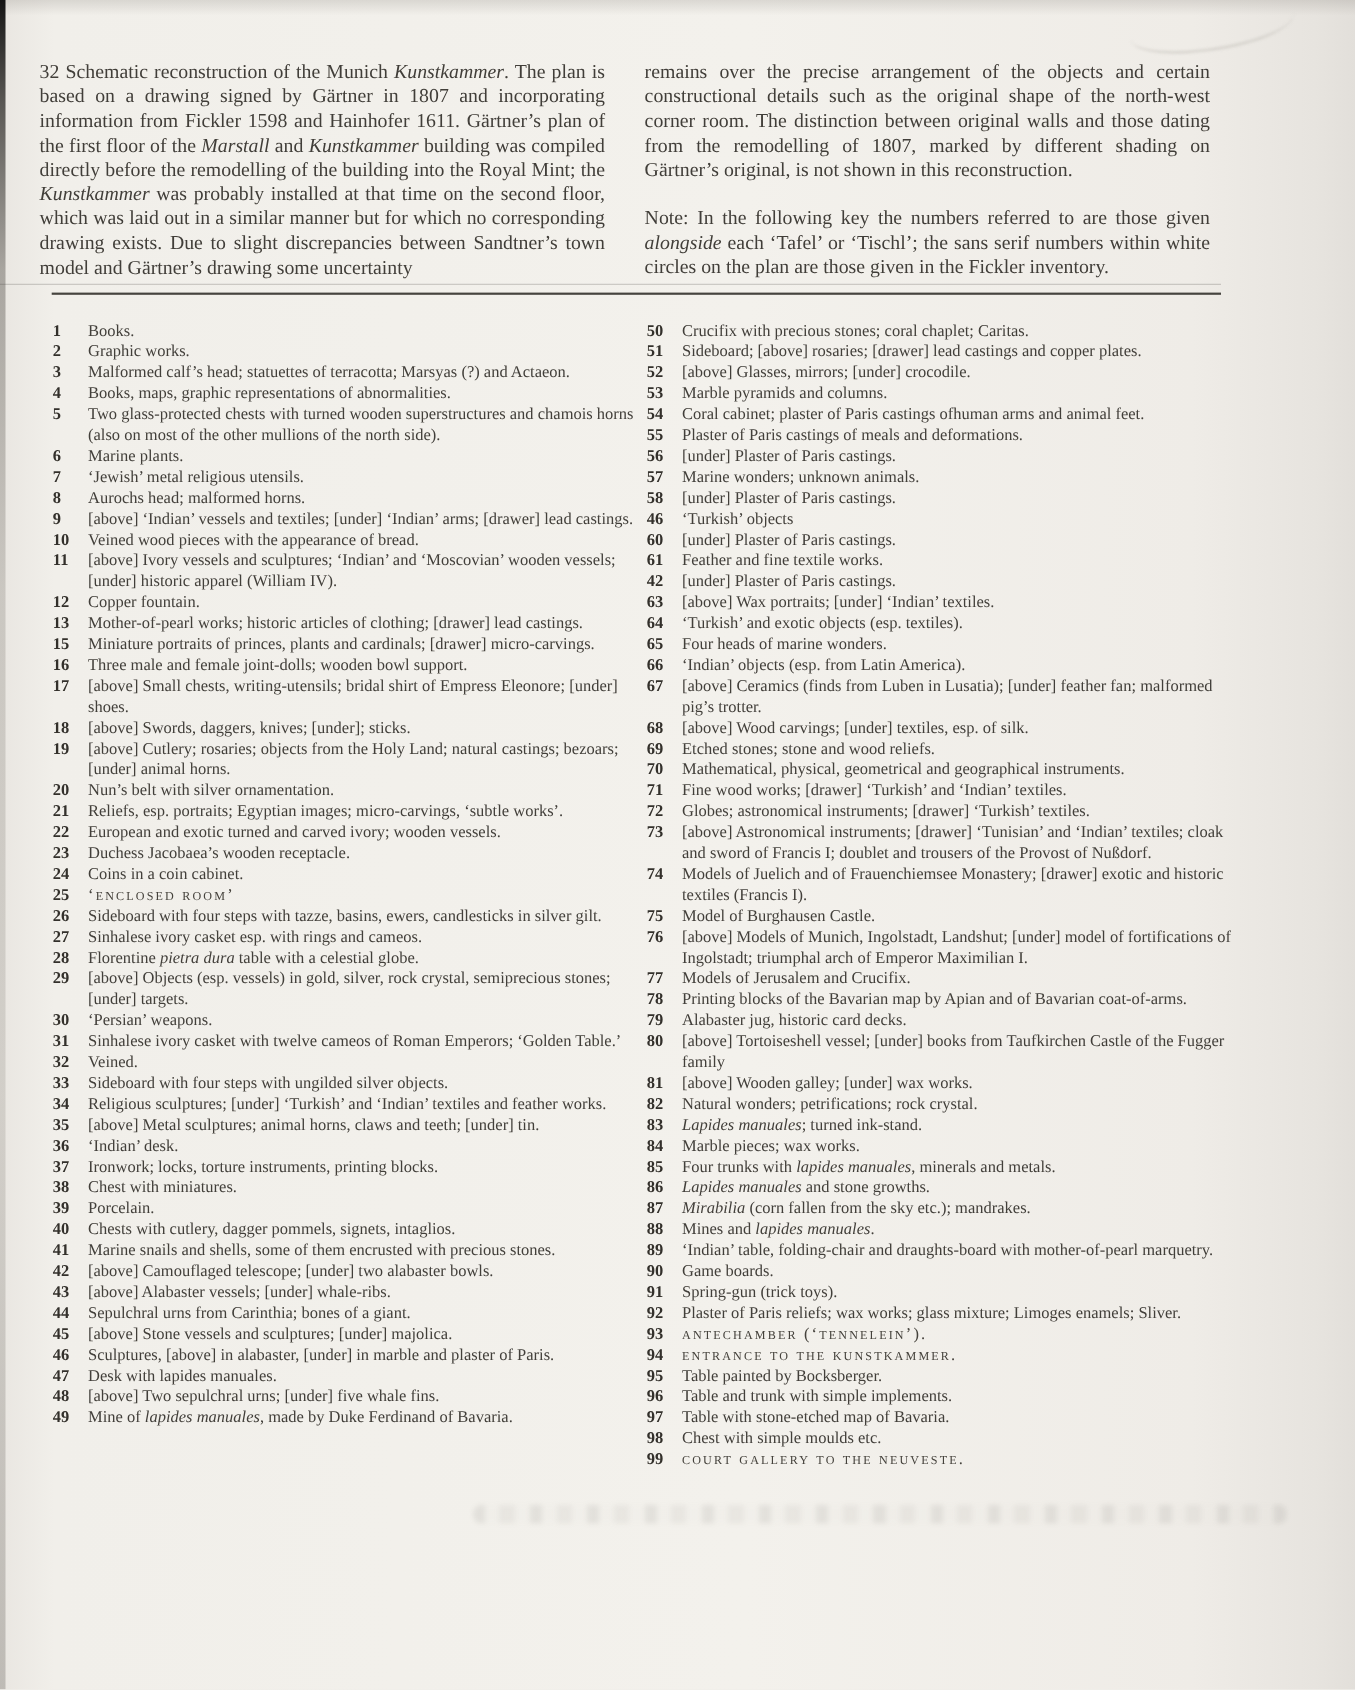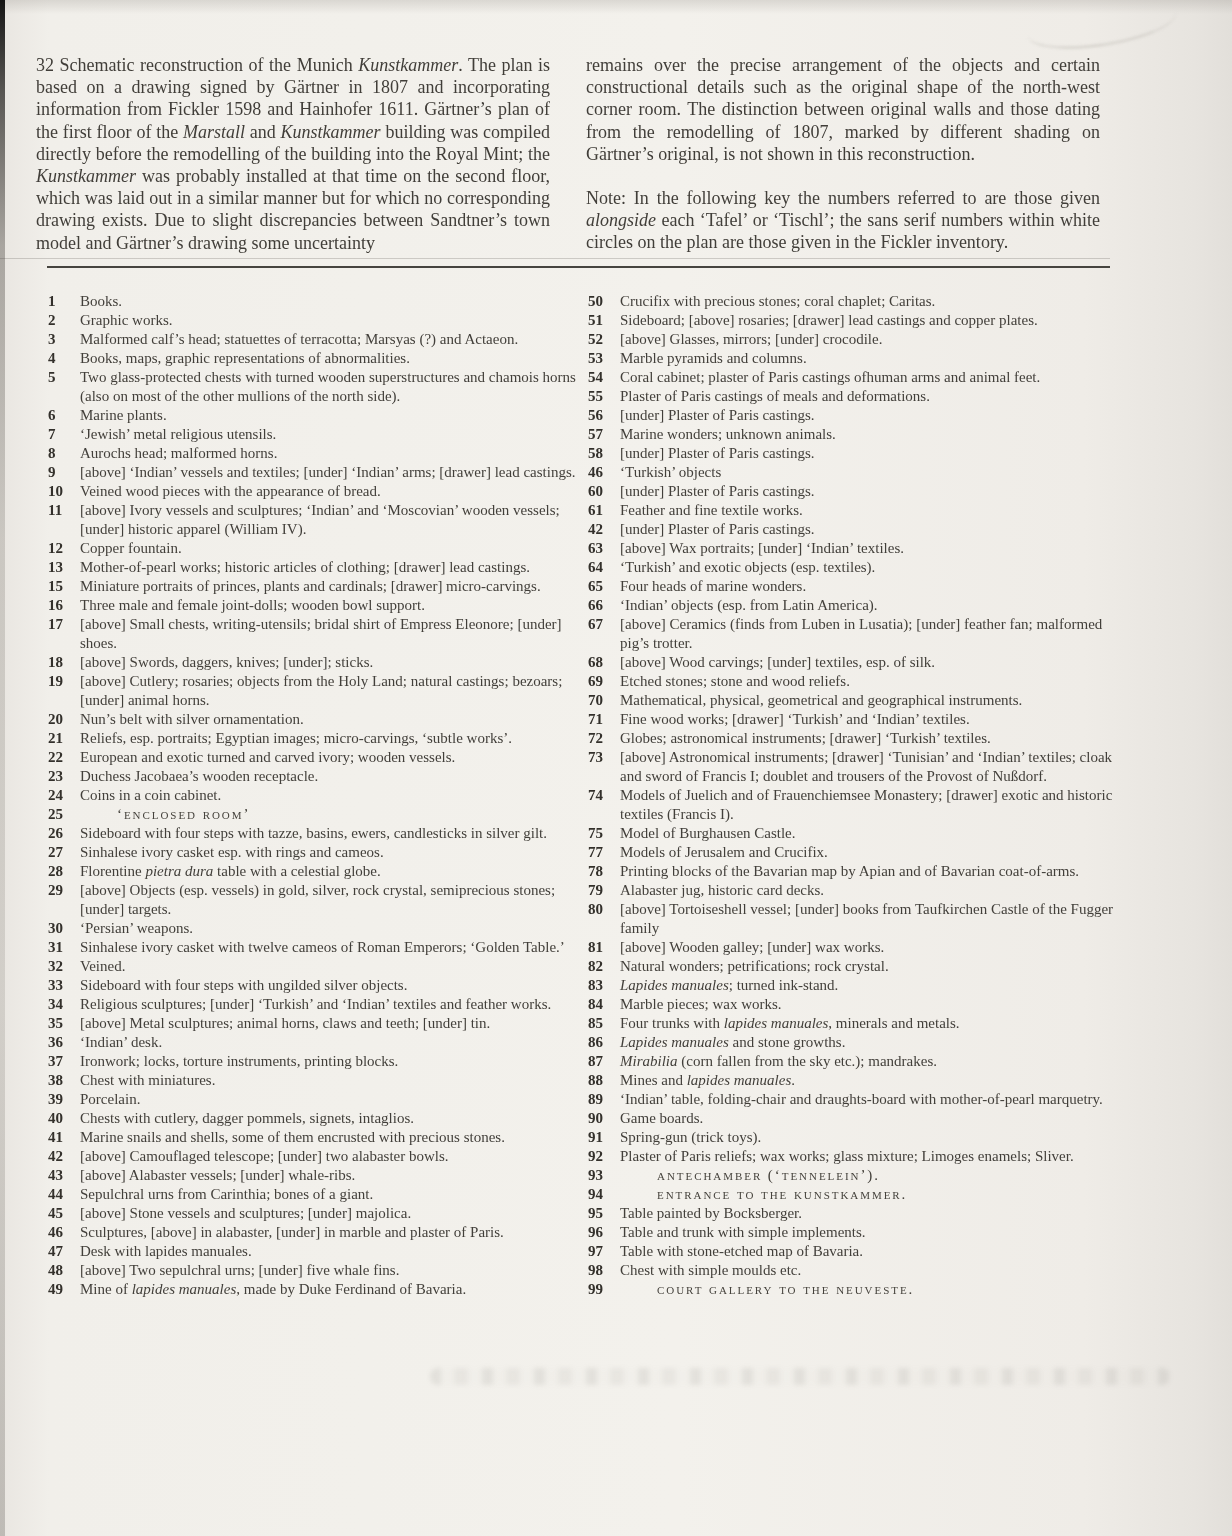--- a/index.html
+++ b/index.html
@@ -67,21 +67,21 @@
   .key-col-left{width:540px;margin-right:12px;}
   .key-col-right{width:547px;margin-left:0px;}
   .key{font-size:15px;line-height:19px;color:#423f3a;}
   .key-item{display:flex;}
   .key-item .num{
     flex:0 0 32px;font-weight:bold;color:#33302b;
     font-size:15px;
   }
   .key-item .txt{flex:1;}
   .key-item.caps .txt{
-    font-variant:small-caps;letter-spacing:.13em;color:#45423c;margin-left:37px;
+    font-variant:small-caps;letter-spacing:.13em;color:#45423c;
   }
   i{font-style:italic;}
 </style>
 </head>
 <body>
 
 <div class="page">
   <div class="scan-shadow-top"></div>
   <div class="scan-edge-left"></div>
   <div class="crease"></div>
@@ -391,20 +391,24 @@
         </li>
         <li class="key-item">
           <span class="num">74</span>
           <span class="txt">Models of Juelich and of Frauenchiemsee Monastery; [drawer] exotic and historic textiles (Francis I).</span>
         </li>
         <li class="key-item">
           <span class="num">75</span>
           <span class="txt">Model of Burghausen Castle.</span>
         </li>
         <li class="key-item">
+          <span class="num">76</span>
+          <span class="txt">[above] Models of Munich, Ingolstadt, Landshut; [under] model of fortifications of Ingolstadt; triumphal arch of Emperor Maximilian I.</span>
+        </li>
+        <li class="key-item">
           <span class="num">77</span>
           <span class="txt">Models of Jerusalem and Crucifix.</span>
         </li>
         <li class="key-item">
           <span class="num">78</span>
           <span class="txt">Printing blocks of the Bavarian map by Apian and of Bavarian coat-of-arms.</span>
         </li>
         <li class="key-item">
           <span class="num">79</span>
           <span class="txt">Alabaster jug, historic card decks.</span>

